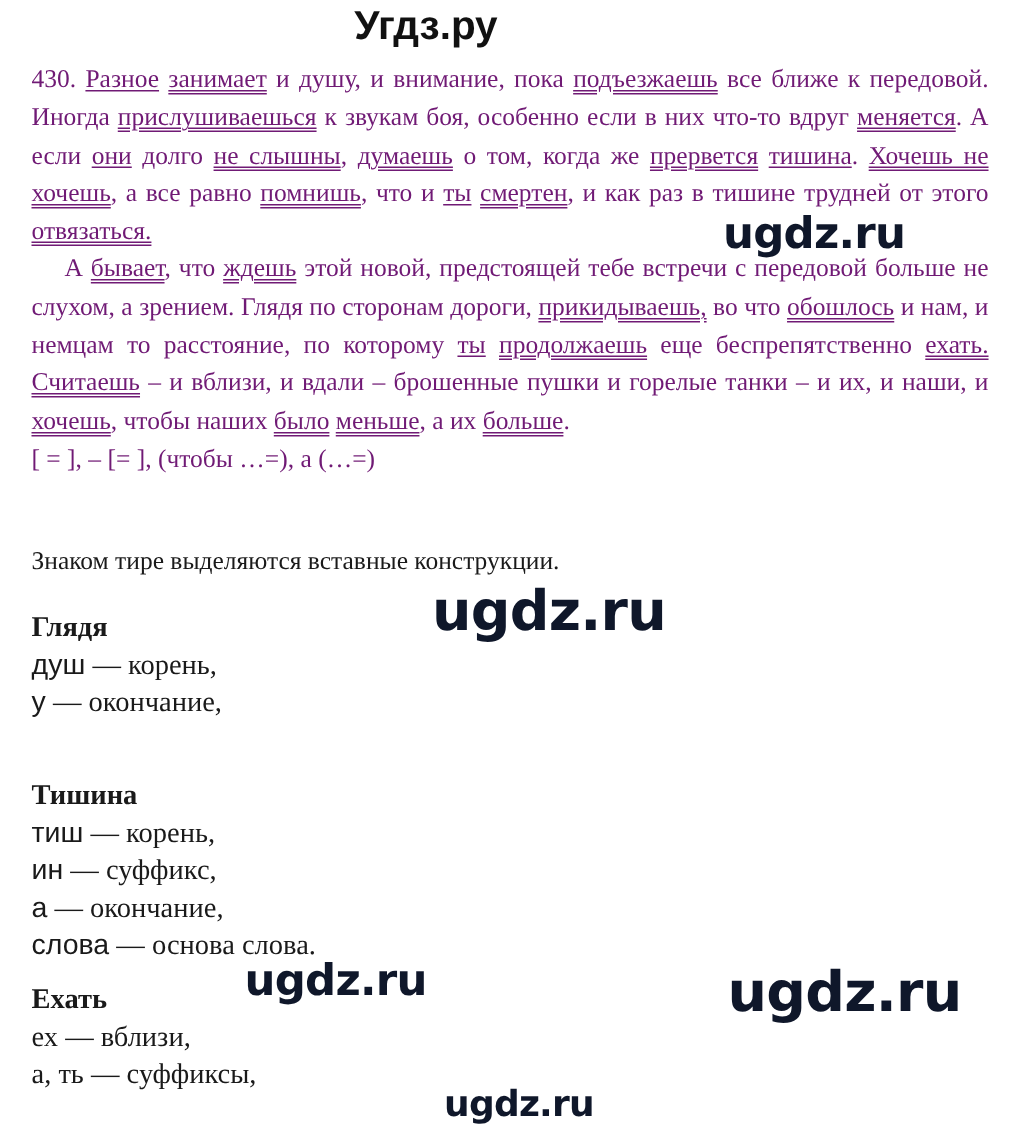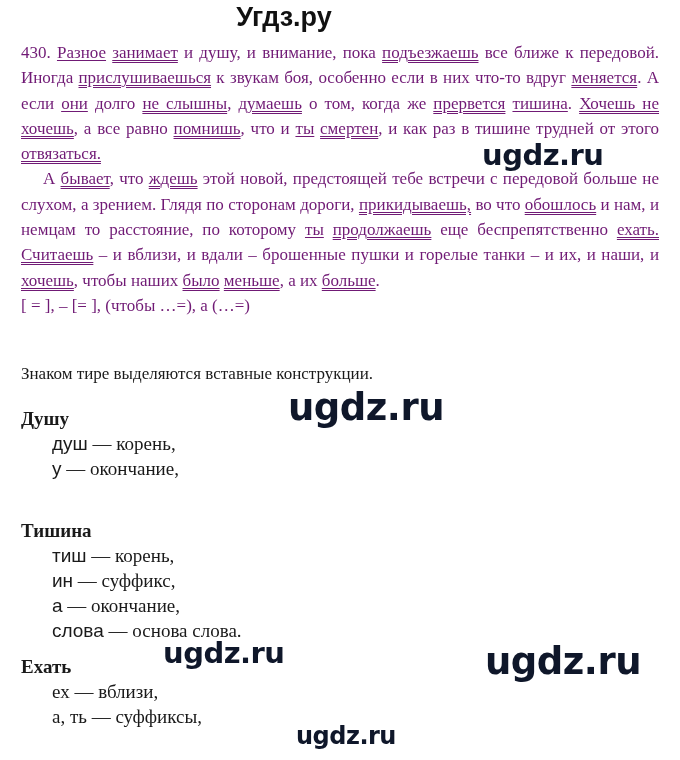--- a/index.html
+++ b/index.html
@@ -14,42 +14,42 @@
   }
   .para { text-align: justify; margin: 0; }
   .para.first { text-indent: 0; }
   .para.indent { text-indent: 22px; }
   .u1 { text-decoration: underline; text-decoration-thickness: 1px; text-underline-offset: 2px; }
   .u2 { text-decoration: underline double; text-decoration-thickness: 1px; text-underline-offset: 2px; }
   .scheme { margin: 0; }
   .note { position: absolute; left: 21px; top: 364px; font-family: "Liberation Serif", serif; font-size: 17px; color: #1a1a1a; }
   .morph { position: absolute; left: 21px; font-size: 19px; line-height: 25px; color: #1a1a1a; }
   .morph .word { font-family: "Liberation Serif", serif; font-weight: bold; }
-  .morph .row { font-family: "Liberation Serif", serif; margin-left: 31px; }
+  .morph .row { font-family: "Liberation Serif", serif; }
   .morph .part { font-family: "Liberation Sans", sans-serif; }
   .wm {
     position: absolute; font-family: "DejaVu Sans", sans-serif; font-weight: bold; color: #0f172a;
     letter-spacing: -0.5px;
   }
 </style>
 </head>
 <body>
 
 <div class="site-title">Угдз.ру</div>
 
 <div class="text" style="top:40px;">
   <p class="para first"><span>430.</span> <span id="p1"><span class="u1">Разное</span><span> </span><span class="u2">занимает</span><span> и душу, и внимание, пока </span><span class="u2">подъезжаешь</span><span> все ближе к передовой. Иногда </span><span class="u2">прислушиваешься</span><span> к звукам боя, особенно если в них что-то вдруг </span><span class="u2">меняется</span><span>. А если </span><span class="u1">они</span><span> долго </span><span class="u2">не слышны</span><span>, </span><span class="u2">думаешь</span><span> о том, когда же </span><span class="u2">прервется</span><span> </span><span class="u1">тишина</span><span>. </span><span class="u2">Хочешь не хочешь</span><span>, а все равно </span><span class="u2">помнишь</span><span>, что и </span><span class="u1">ты</span><span> </span><span class="u2">смертен</span><span>, и как раз в тишине трудней от этого </span><span class="u2">отвязаться.</span></span></p>
   <p class="para indent" id="p2"><span>А </span><span class="u2">бывает</span><span>, что </span><span class="u2">ждешь</span><span> этой новой, предстоящей тебе встречи с передовой больше не слухом, а зрением. Глядя по сторонам дороги, </span><span class="u2">прикидываешь,</span><span> во что </span><span class="u2">обошлось</span><span> и нам, и немцам то расстояние, по которому </span><span class="u1">ты</span><span> </span><span class="u2">продолжаешь</span><span> еще беспрепятственно </span><span class="u2">ехать.</span><span> </span><span class="u2">Считаешь</span><span> – и вблизи, и вдали – брошенные пушки и горелые танки – и их, и наши, и </span><span class="u2">хочешь</span><span>, чтобы наших </span><span class="u2">было</span><span> </span><span class="u2">меньше</span><span>, а их </span><span class="u2">больше</span><span>.</span></p>
   <p class="scheme">[ = ],  –  [= ], (чтобы …=), а (…=)</p>
 </div>
 
 <div class="note">Знаком тире выделяются вставные конструкции.</div>
 
 <div class="morph" style="top:406px;">
-  <div class="word">Душу</div>
+  <div class="word">Глядя</div>
   <div class="row"><span class="part">душ</span><span> — корень,</span></div>
   <div class="row"><span class="part">у</span><span> — окончание,</span></div>
 </div>
 
 <div class="morph" style="top:518px;">
   <div class="word">Тишина</div>
   <div class="row"><span class="part">тиш</span><span> — корень,</span></div>
   <div class="row"><span class="part">ин</span><span> — суффикс,</span></div>
   <div class="row"><span class="part">а</span><span> — окончание,</span></div>
   <div class="row"><span class="part">слова</span><span> — основа слова.</span></div>

